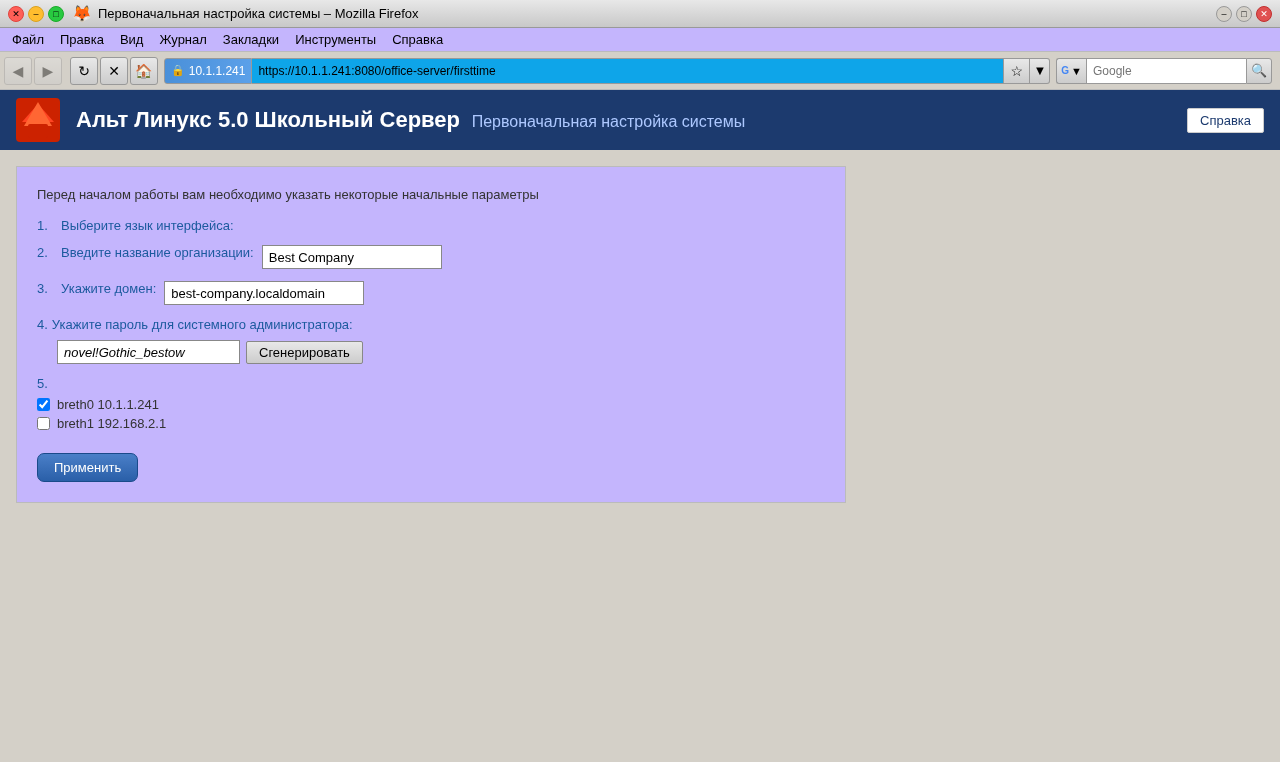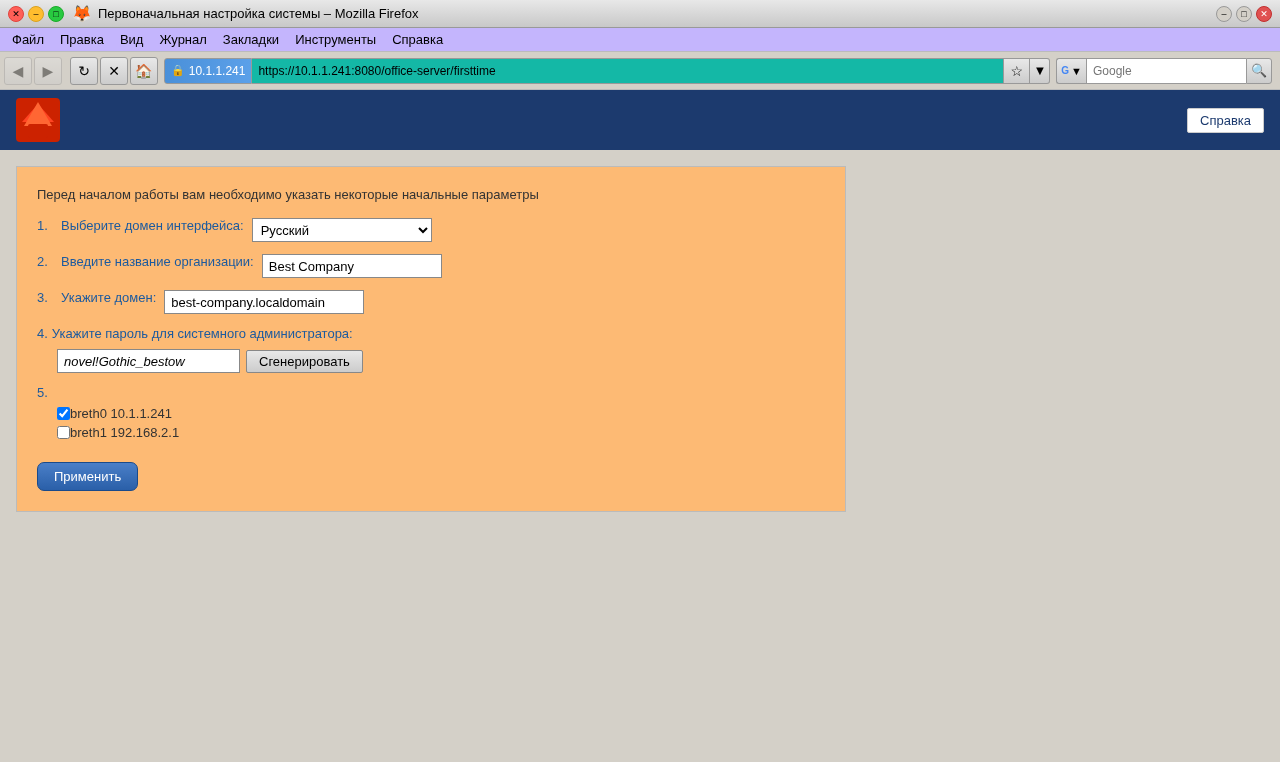--- a/index.html
+++ b/index.html
@@ -86,21 +86,21 @@
       color: white;
       min-width: 60px;
     }
     .address-input {
       flex: 1;
       height: 26px;
       border: 1px solid #999;
       border-left: none;
       padding: 2px 6px;
       font-size: 12px;
-      background: #14b8a6;
+      background: #0ea5e9;
     }
     .address-star {
       width: 26px; height: 26px;
       border: 1px solid #999;
       border-left: none;
       background: linear-gradient(to bottom, #e8e8e8, #ccc);
       display: flex; align-items: center; justify-content: center;
       cursor: pointer; font-size: 14px;
     }
     .address-dropdown {
@@ -197,21 +197,21 @@
       font-size: 13px;
       cursor: pointer;
       border-radius: 2px;
     }
 
     
     .main-content {
       padding: 16px;
     }
     .form-panel {
-      background: #fdba74;
+      background: #c4b5fd;
       border: 1px solid #bbb;
       padding: 20px;
       max-width: 830px;
     }
     .intro-text {
       font-size: 13px;
       color: #333;
       margin-bottom: 16px;
     }
     .form-item {
@@ -292,23 +292,22 @@
       cursor: pointer;
     }
     .checkbox-label {
       font-size: 13px;
       color: #333;
     }
 
     .interface-item {
       display: flex;
       align-items: center;
-      gap: 0;
+      gap: 7px;
       margin-bottom: 4px;
-      margin-left: 20px;
     }
     .interface-label {
       font-size: 13px;
       color: #333;
     }
 
     .apply-btn {
       background: linear-gradient(to bottom, #4a7fc8, #2a5fa8);
       border: 1px solid #1a4a8a;
       color: white;
@@ -378,35 +377,35 @@
 
 <div class="page-header">
   <div class="header-logo">
 
     <svg width="44" height="44" viewBox="0 0 44 44">
       <polygon points="22,6 38,24 6,24" fill="#ff4422"></polygon>
       <rect x="14" y="24" width="16" height="14" fill="#cc2200"></rect>
       <rect x="18" y="28" width="8" height="10" fill="#884400"></rect>
     </svg>
   </div>
+  <div>
+    <span class="header-title">Альт Линукс 5.0 Школьный Сервер</span>
+    <span class="header-subtitle">Первоначальная настройка системы</span>
+  </div>
   <button class="header-help-btn">Справка</button>
 </div>
 
 <div class="main-content">
   <div class="form-panel">
     <div class="intro-text">Перед началом работы вам необходимо указать некоторые начальные параметры</div>
 
     
     <div class="form-item">
       <span class="form-number">1.</span>
-      <span class="form-label">Выберите домен интерфейса:</span>
-      <select class="form-select">
-        <option>Русский</option>
-        <option>English</option>
-      </select>
+      <span class="form-label">Выберите язык интерфейса:</span>
     </div>
 
     
     <div class="form-item">
       <span class="form-number">2.</span>
       <span class="form-label">Введите название организации:</span>
       <input type="text" class="form-input form-org-input" value="Best Company" style="">
     </div>
 
     

